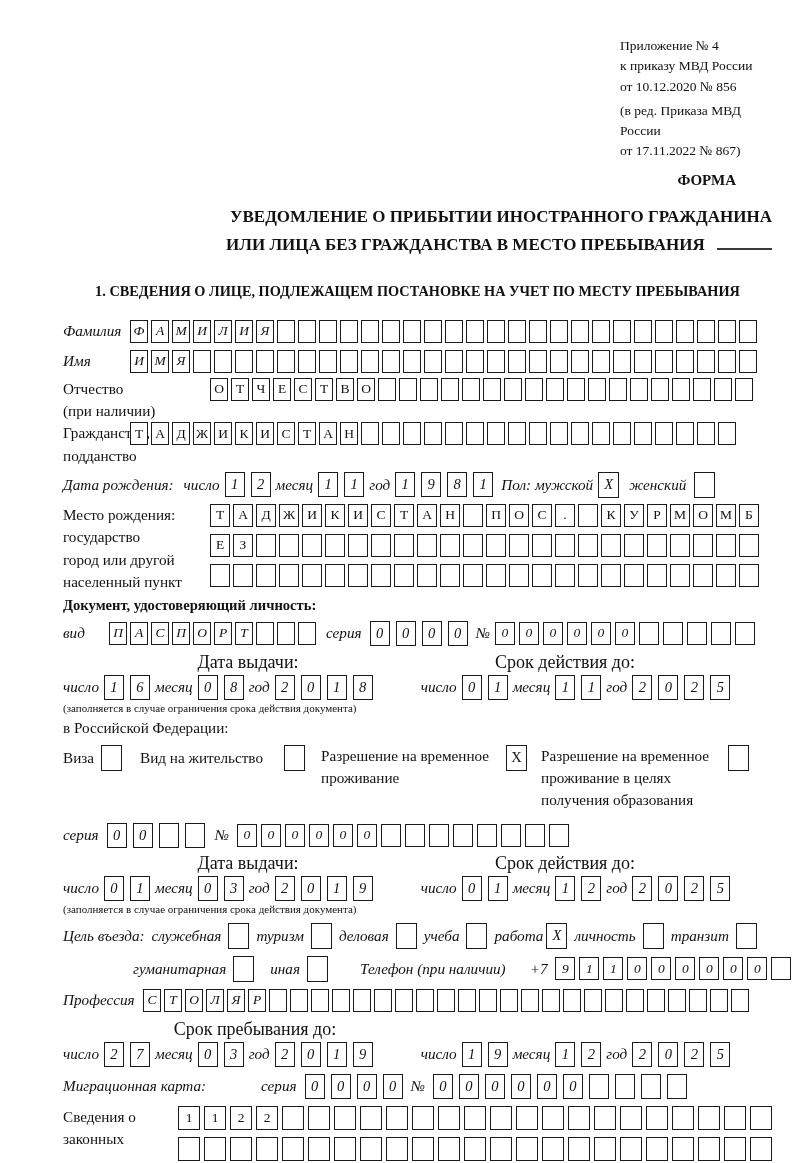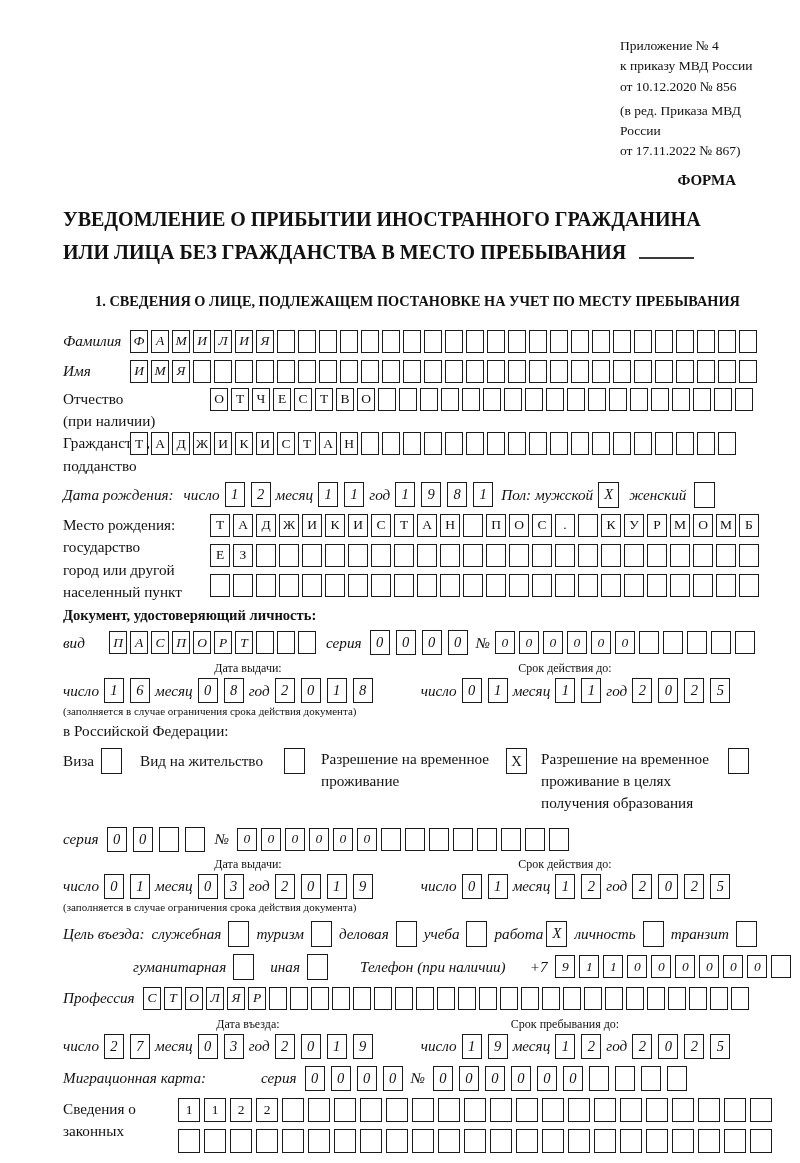--- a/index.html
+++ b/index.html
@@ -5,21 +5,21 @@
   html,body { margin:0; padding:0; background:#ffffff; }
   .page {
     position:relative; width:800px; height:1163px; box-sizing:border-box;
     padding:36px 28px 0 63px; background:#fff; color:#111;
     font-family:"Liberation Serif","DejaVu Serif",serif; overflow:hidden;
   }
   
   .hdr { margin-left:557px; font-size:13.5px; line-height:1.5; }
   .hdr .gap { margin-top:4px; }
   .forma { margin-top:10px; margin-right:36px; text-align:right; font-weight:bold; font-size:15px; }
-  .title { margin-top:14px; text-align:left; font-weight:bold; font-size:20px; line-height:1.65; }
+  .title { margin-top:14px; text-align:right; font-weight:bold; font-size:17px; line-height:1.65; }
   .blank-line { display:inline-block; width:55px; border-bottom:2px solid #3a3a3a; height:13px; margin-left:8px; }
   .sec { margin-top:24px; text-align:center; font-weight:bold; font-size:14.3px; }
   
   .row { display:flex; align-items:center;font-style:italic; }
   .rowt { display:flex; align-items:flex-start; }
   .lbl { font-size:15.2px; white-space:nowrap; }
   .lblcol { font-size:15.2px; line-height:1.47; flex:none; }
   
   .w67{width:67px;flex:none}.w80{width:80px;flex:none}.w46{width:46px;flex:none}
   .w147{width:147px;flex:none}.w115{width:115px;flex:none}.w170{width:170px;flex:none}
@@ -34,21 +34,21 @@
   .cell.w { width:20px; }
   .cell.r { width:22px; height:24px; }
   .cell.d { width:20px; height:25px; border-width:1.6px; font-size:14.5px; }
   .chk {
     width:21px; height:26px; flex:none; box-sizing:border-box;
     border:1.4px solid #1b1b1b; display:inline-flex; align-items:center; justify-content:center;
     font-size:14.5px; background:#fff;
   }
   
   .dgroup { display:flex; align-items:center; gap:5px; }
-  .dhdr { display:flex; font-size:12px; }
+  .dhdr { display:flex; font-size:18px; }
   .dhdr .d1 { width:250px; margin-left:60px; text-align:center; }
   .dhdr .d2 { width:260px; margin-left:62px; text-align:center; }
   .note { text-align:left; padding-right:12px; font-size:11px; }
   
   .mt2{margin-top:2px}.mt4{margin-top:4px}.mt5{margin-top:5px}.mt6{margin-top:6px}
   .mt7{margin-top:7px}.mt8{margin-top:8px}.mt12{margin-top:12px}.mt20{margin-top:20px}
   .gap5{margin-left:5px}.gap8{margin-left:8px}.gap10{margin-left:10px}
   .pair { display:flex; align-items:center; gap:7px; }
   .ctr { text-align:left; line-height:1.45; }
   .docline { font-size:15.2px; }
@@ -614,21 +614,20 @@
         <span class="cell"></span>
         <span class="cell"></span>
         <span class="cell"></span>
         <span class="cell"></span>
         <span class="cell"></span>
         <span class="cell"></span>
       </span>
   </div>
 
   <div class="dhdr mt7">
-    <span class="d1">Дата въезда:</span>
     <span class="d2">Срок пребывания до:</span>
   </div>
   <div class="row mt2">
     <span class="dgroup">
       <span class="lbl">число</span>
       <span class="cells g6">
           <span class="cell d">2</span>
           <span class="cell d">7</span>
         </span>
       <span class="lbl">месяц</span>

